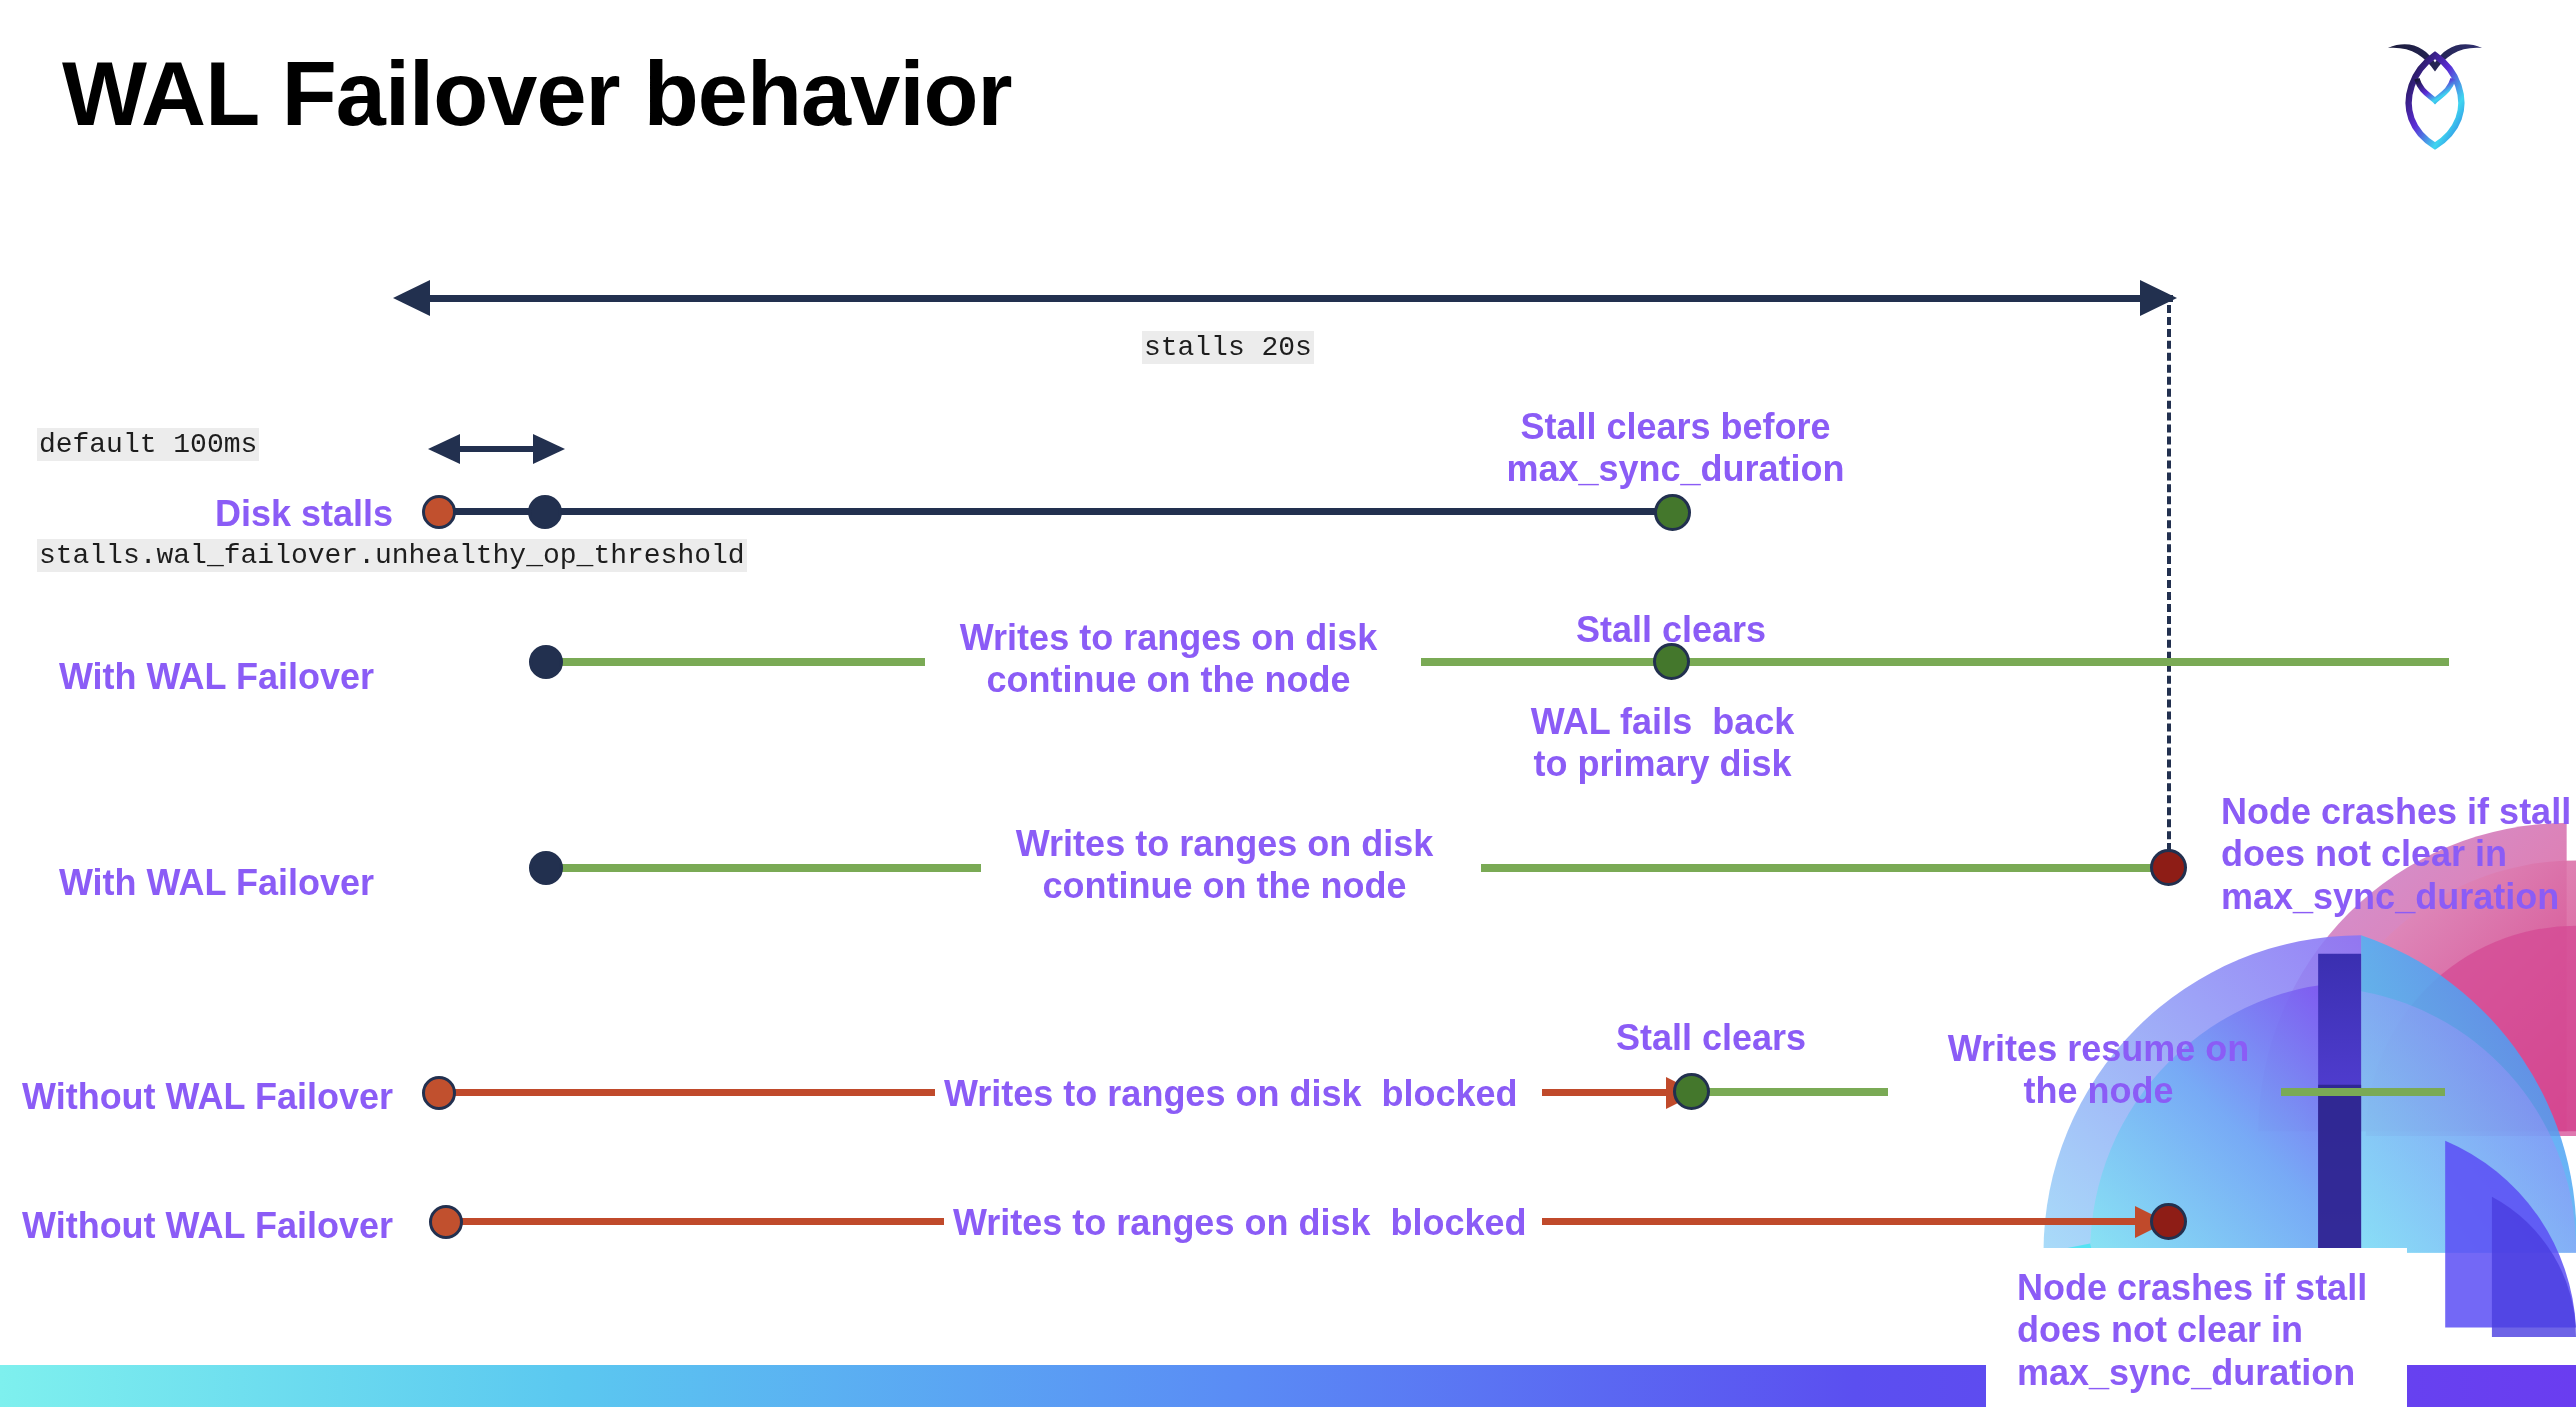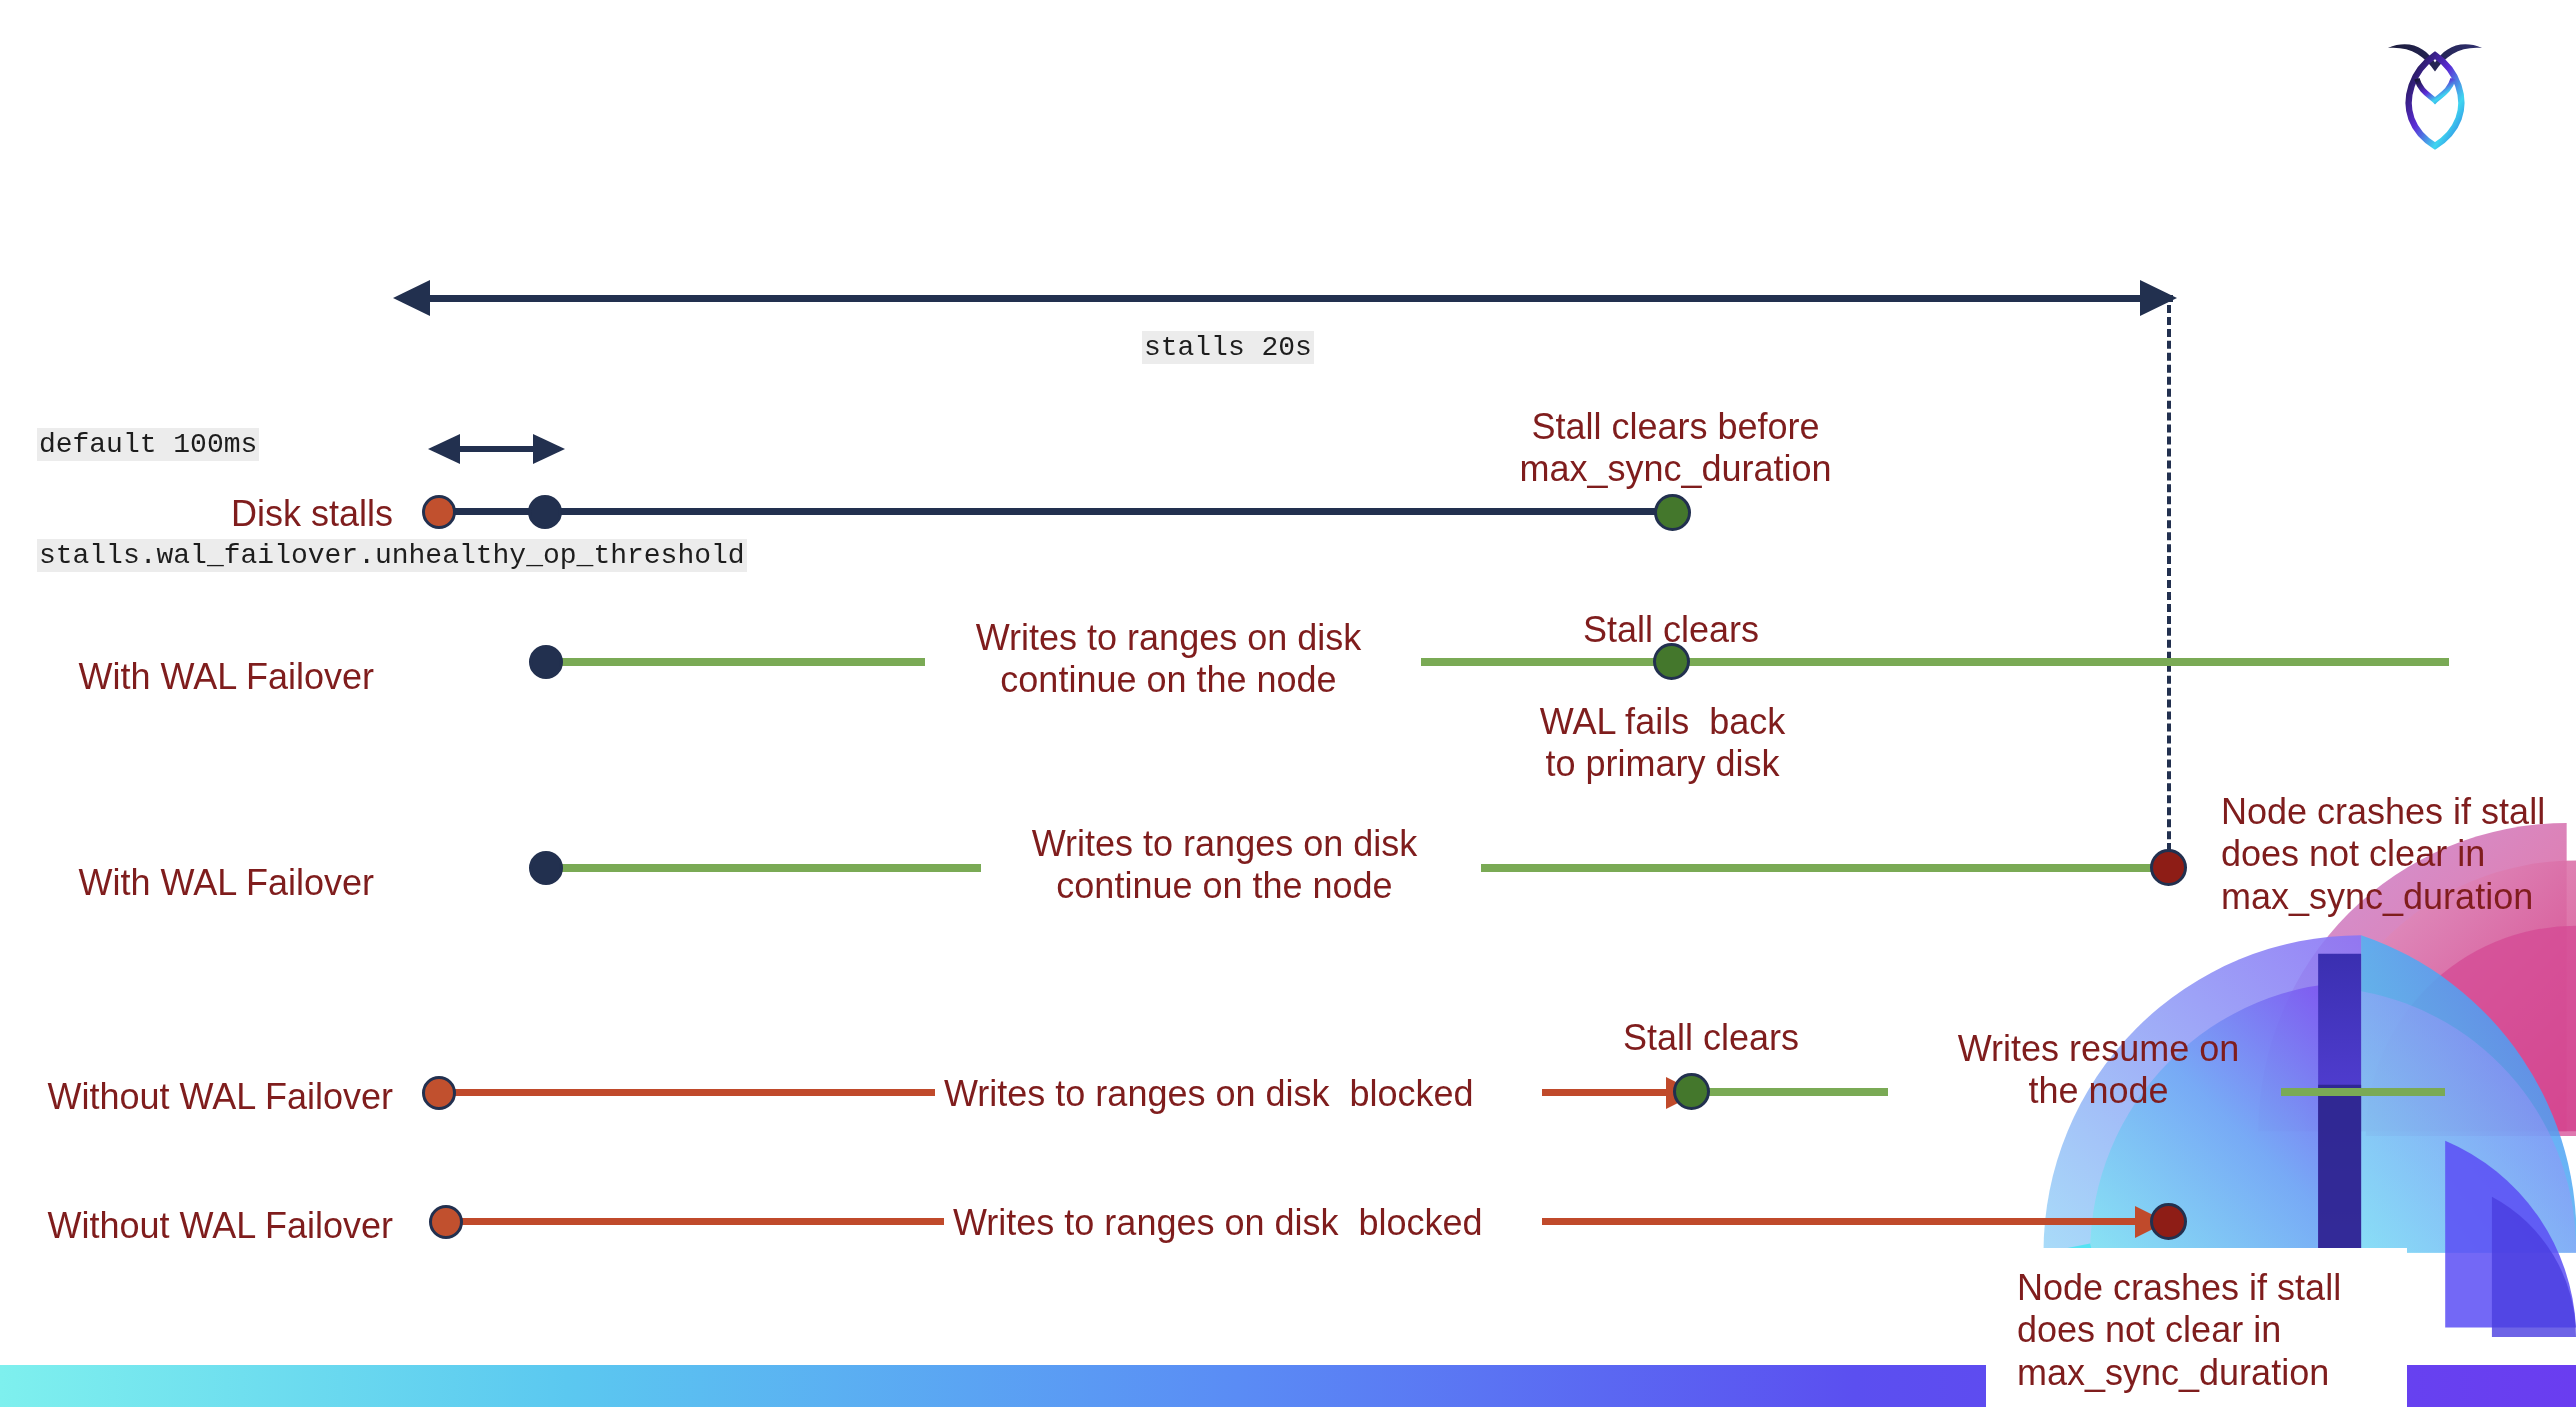--- a/index.html
+++ b/index.html
@@ -25,21 +25,21 @@
   .logo{position:absolute;right:86px;top:28px;width:110px;height:127px;}
 
   
   .deco{position:absolute;right:0;bottom:24px;width:654px;height:580px;pointer-events:none;}
   .bottombar{
     position:absolute;left:0;bottom:0;width:100%;height:43px;
     background:linear-gradient(90deg,#7ef0ee 0%,#5bc8f0 22%,#5a8cf5 48%,#5b4ff0 72%,#6a3df0 100%);
   }
 
   
-  .txt{position:absolute;color:#7f1d1d;font-size:36px;line-height:1.18;white-space:pre;}
+  .txt{position:absolute;color:#8b5cf6;font-size:36px;line-height:1.18;white-space:pre;font-weight:bold;}
   .txt.c{text-align:center;}
   .txt.r{text-align:right;}
   .code{
     position:absolute;font-family:"Liberation Mono","DejaVu Sans Mono",monospace;
     font-size:28px;color:#1d1d1d;line-height:1.32;white-space:pre;
   }
   .code span{background:#ececec;padding:0.9px 1.9px;}
 
   
   .line{position:absolute;}
@@ -133,20 +133,21 @@
         <stop offset="0" stop-color="#1b1b3a"></stop>
           <stop offset="1" stop-color="#2f2f6e"></stop>
       </linearGradient>
     </defs>
     <path d="M8 22 C32 12 50 22 60 38 C70 22 88 12 112 22 C88 20 72 30 60 48 C48 30 32 20 8 22 Z" fill="url(#lg2)"></path>
     <path d="M60 30 C34 48 26 78 34 100 C40 116 50 124 60 130 C70 124 80 116 86 100 C94 78 86 48 60 30 Z" fill="none" stroke="url(#lg1)" stroke-width="7"></path>
     <path d="M60 112 L60 72" stroke="url(#lg1)" stroke-width="6" fill="none"></path>
     <path d="M40 56 C44 70 54 74 60 80 C66 74 76 70 80 56" stroke="url(#lg1)" stroke-width="6" fill="none"></path>
   </svg>
 
+  <div class="title">WAL Failover behavior</div>
 
   <div class="line navy" style="left:430px;top:295px;width:1743px;height:6.5px;"></div>
   <div class="ahead ahead-l" style="left:393px;top:280px;"></div>
   <div class="ahead ahead-r" style="left:2140px;top:280px;"></div>
 
   <div class="code" style="left:1142px;top:256px;">
     <div><span>stalls 20s</span></div>
   </div>
 
   <div class="dash" style="left:2167px;top:305px;height:570px;"></div>

